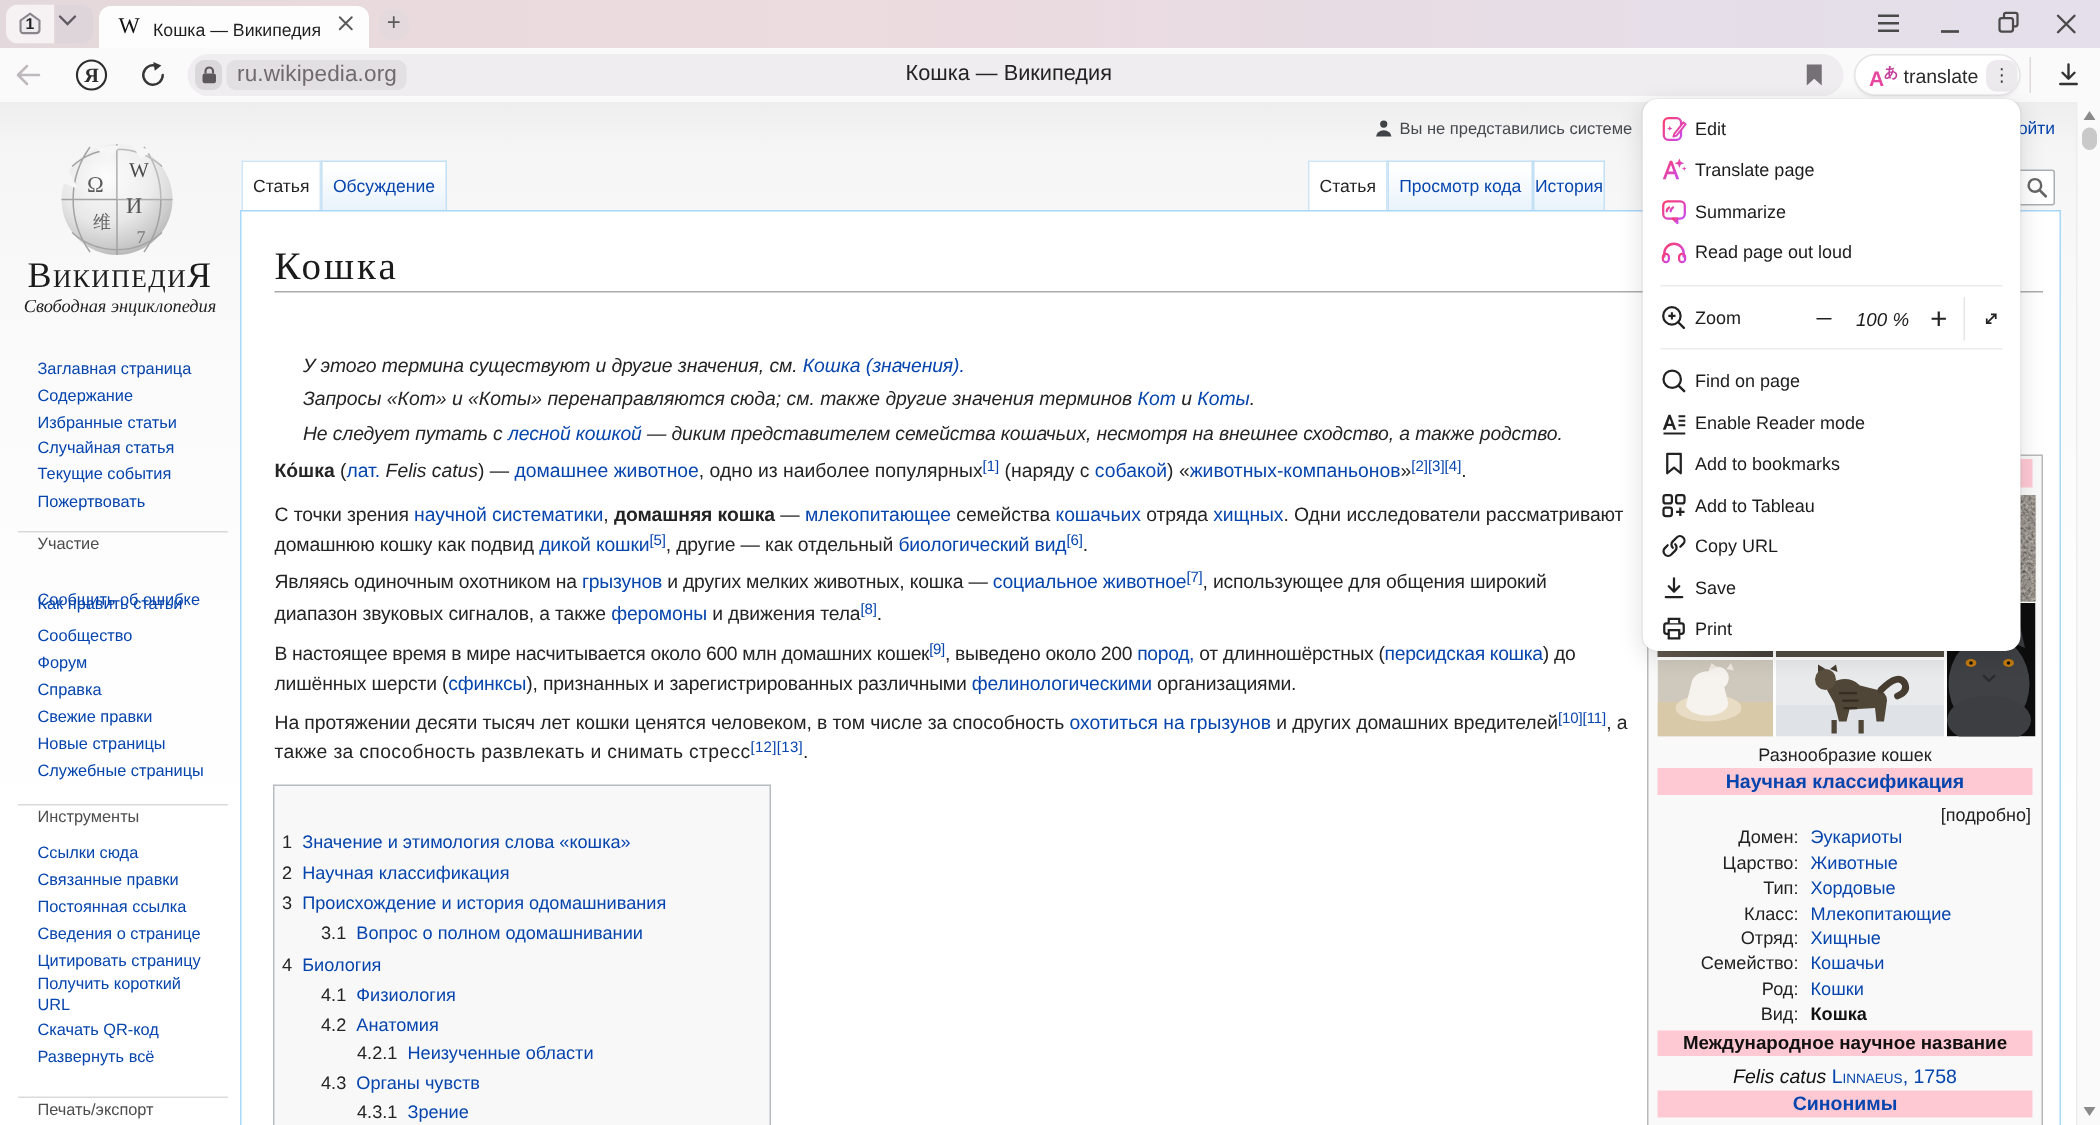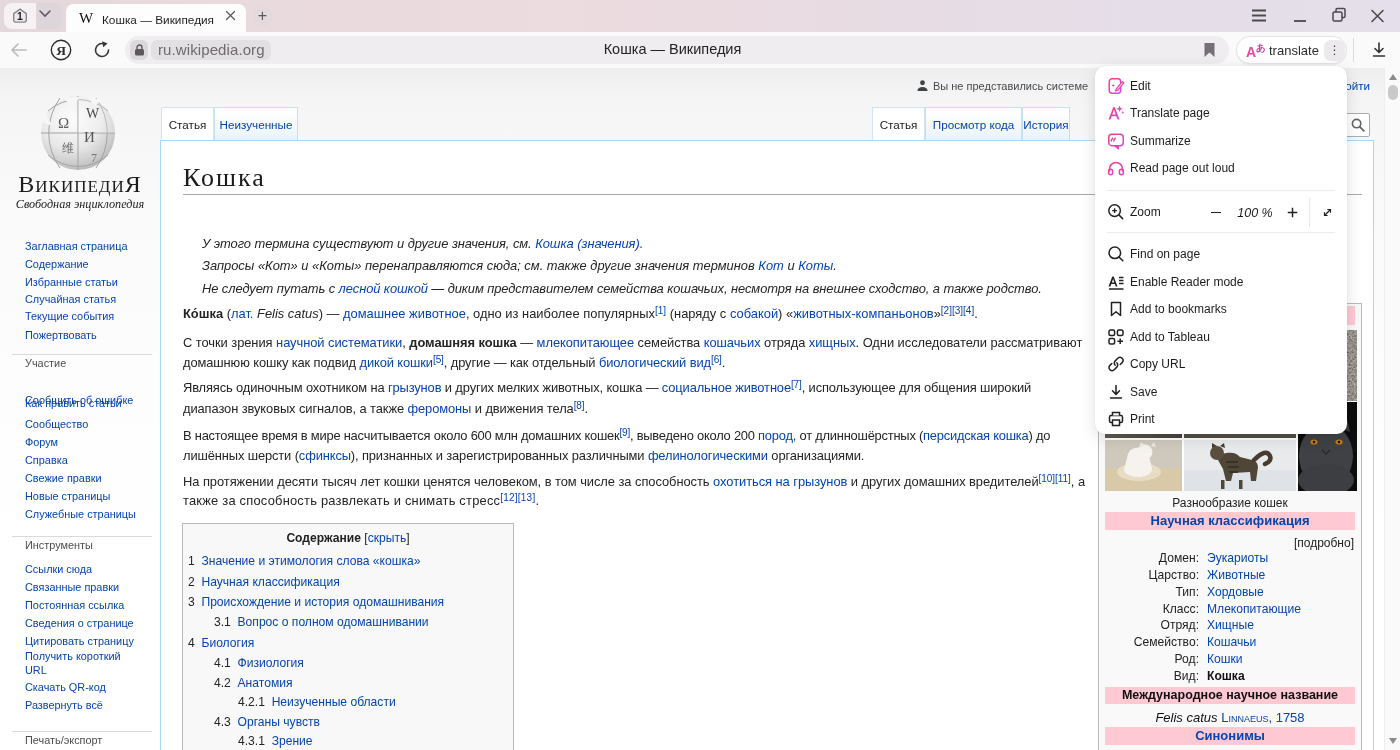--- a/index.html
+++ b/index.html
@@ -162,21 +162,20 @@
   <div class="abs bodyline" style="left:183px;top:267px;letter-spacing:-0.05px;">С точки зрения <a>научной систематики</a>, <b>домашняя кошка</b> — <a>млекопитающее</a> семейства <a>кошачьих</a> отряда <a>хищных</a>. Одни исследователи рассматривают</div>
   <div class="abs bodyline" style="left:183px;top:287px;letter-spacing:-0.10px;">домашнюю кошку как подвид <a>дикой кошки</a><sup>[5]</sup>, другие — как отдельный <a>биологический вид</a><sup>[6]</sup>.</div>
   <div class="abs bodyline" style="left:183px;top:312px;letter-spacing:-0.13px;">Являясь одиночным охотником на <a>грызунов</a> и других мелких животных, кошка — <a>социальное животное</a><sup>[7]</sup>, использующее для общения широкий</div>
   <div class="abs bodyline" style="left:183px;top:333px;letter-spacing:-0.09px;">диапазон звуковых сигналов, а также <a>феромоны</a> и движения тела<sup>[8]</sup>.</div>
   <div class="abs bodyline" style="left:183px;top:360px;letter-spacing:-0.22px;">В настоящее время в мире насчитывается около 600 млн домашних кошек<sup>[9]</sup>, выведено около 200 <a>пород,</a> от длинношёрстных (<a>персидская кошка</a>) до</div>
   <div class="abs bodyline" style="left:183px;top:380px;letter-spacing:-0.12px;">лишённых шерсти (<a>сфинксы</a>), признанных и зарегистрированных различными <a>фелинологическими</a> организациями.</div>
   <div class="abs bodyline" style="left:183px;top:406px;letter-spacing:-0.05px;">На протяжении десяти тысяч лет кошки ценятся человеком, в том числе за способность <a>охотиться на грызунов</a> и других домашних вредителей<sup>[10][11]</sup>, а</div>
   <div class="abs bodyline" style="left:183px;top:425px;letter-spacing:0.22px;">также за способность развлекать и снимать стресс<sup>[12][13]</sup>.</div>
 
   <div class="abs toc" style="left:182px;top:455px;width:332px;height:232px;">
-    <div class="abs" style="left:0;top:7px;width:330px;text-align:center;font-size:12.1px;color:#222;"><b>Содержание</b> [<a>скрыть</a>]</div>
     <div class="abs bodyline" style="left:5px;top:30px;">1&nbsp;&nbsp;<a>Значение и этимология слова «кошка»</a></div>
     <div class="abs bodyline" style="left:5px;top:51px;">2&nbsp;&nbsp;<a>Научная классификация</a></div>
     <div class="abs bodyline" style="left:5px;top:71px;">3&nbsp;&nbsp;<a>Происхождение и история одомашнивания</a></div>
     <div class="abs bodyline" style="left:31px;top:91px;">3.1&nbsp;&nbsp;<a>Вопрос о полном одомашнивании</a></div>
     <div class="abs bodyline" style="left:5px;top:112px;">4&nbsp;&nbsp;<a>Биология</a></div>
     <div class="abs bodyline" style="left:31px;top:132px;">4.1&nbsp;&nbsp;<a>Физиология</a></div>
     <div class="abs bodyline" style="left:31px;top:152px;">4.2&nbsp;&nbsp;<a>Анатомия</a></div>
     <div class="abs bodyline" style="left:55px;top:171px;">4.2.1&nbsp;&nbsp;<a>Неизученные области</a></div>
     <div class="abs bodyline" style="left:31px;top:191px;">4.3&nbsp;&nbsp;<a>Органы чувств</a></div>
     <div class="abs bodyline" style="left:55px;top:210px;">4.3.1&nbsp;&nbsp;<a>Зрение</a></div>
@@ -265,21 +264,21 @@
     <div class="ibrow" style="top:365px;width:100%;">
         <span class="lab" style="right:162px;color:#222;">Вид:</span>
         <span style="position:absolute;left:108px;font-weight:bold;color:#111;">Кошка</span>
       </div>
     <div class="pinkband" style="top:383px;height:17px;font-size:12.5px;line-height:17px;color:#111;">Международное научное название</div>
     <div class="abs" style="left:0;top:406px;width:262px;text-align:center;font-size:13px;color:#111;"><i>Felis catus</i> <a style="font-variant:small-caps;">Linnaeus</a><a>, 1758</a></div>
     <div class="pinkband" style="top:423px;height:18px;font-size:13px;line-height:18px;"><a>Синонимы</a></div>
   </div>
 
   <div class="wtab on" style="left:161px;width:53px;">Статья</div>
-  <div class="wtab off" style="left:214px;width:84px;"><a>Неизученные</a></div>
+  <div class="wtab off" style="left:214px;width:84px;"><a>Обсуждение</a></div>
   <div class="wtab on" style="left:872px;width:53px;">Статья</div>
   <div class="wtab off" style="left:925px;width:97px;"><a>Просмотр кода</a></div>
   <div class="wtab off" style="left:1022px;width:48px;"><a>История</a></div>
 
   <div class="abs" style="left:1100px;top:45px;width:270px;height:24px;background:#fff;border:1px solid #a9aeb3;border-radius:2px;"></div>
   <svg class="abs" style="left:1351px;top:50px" width="14" height="14" viewBox="0 0 14 14">
       <circle cx="5.6" cy="5.6" r="4.2" fill="none" stroke="#666" stroke-width="1.6"></circle>
       <path d="M8.9 8.9 L12.8 12.8" stroke="#666" stroke-width="1.8" stroke-linecap="round"></path>
     </svg>
 

